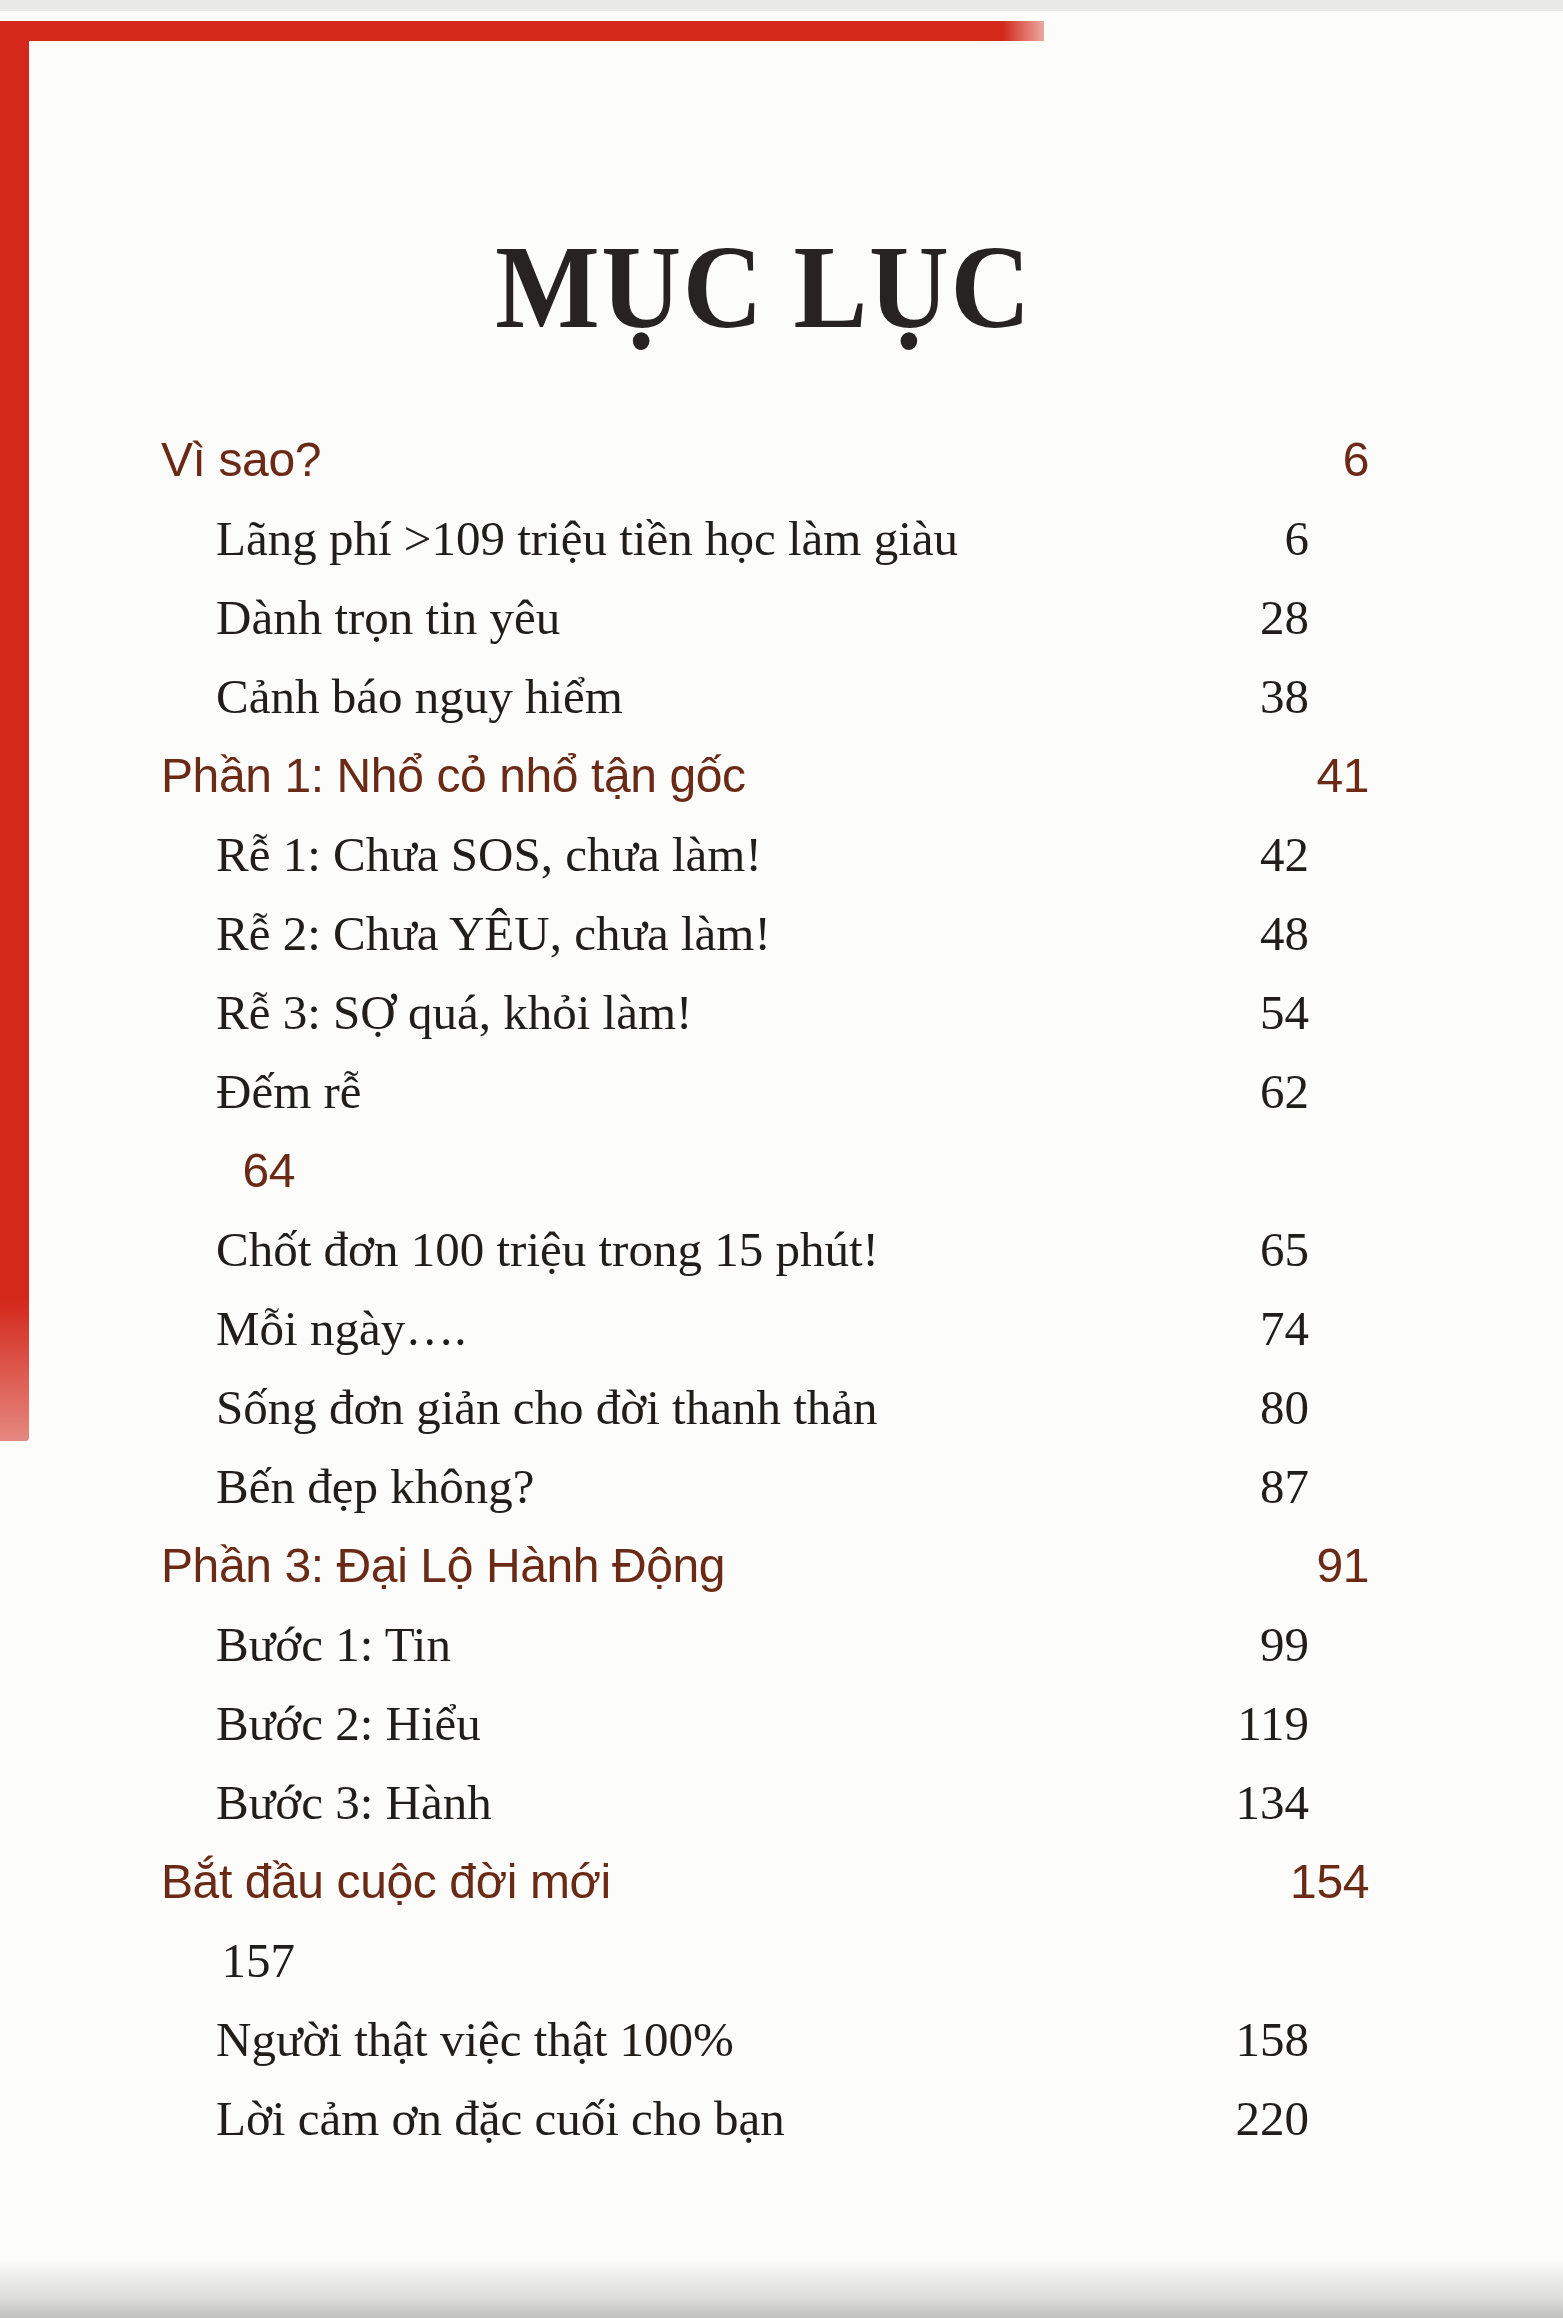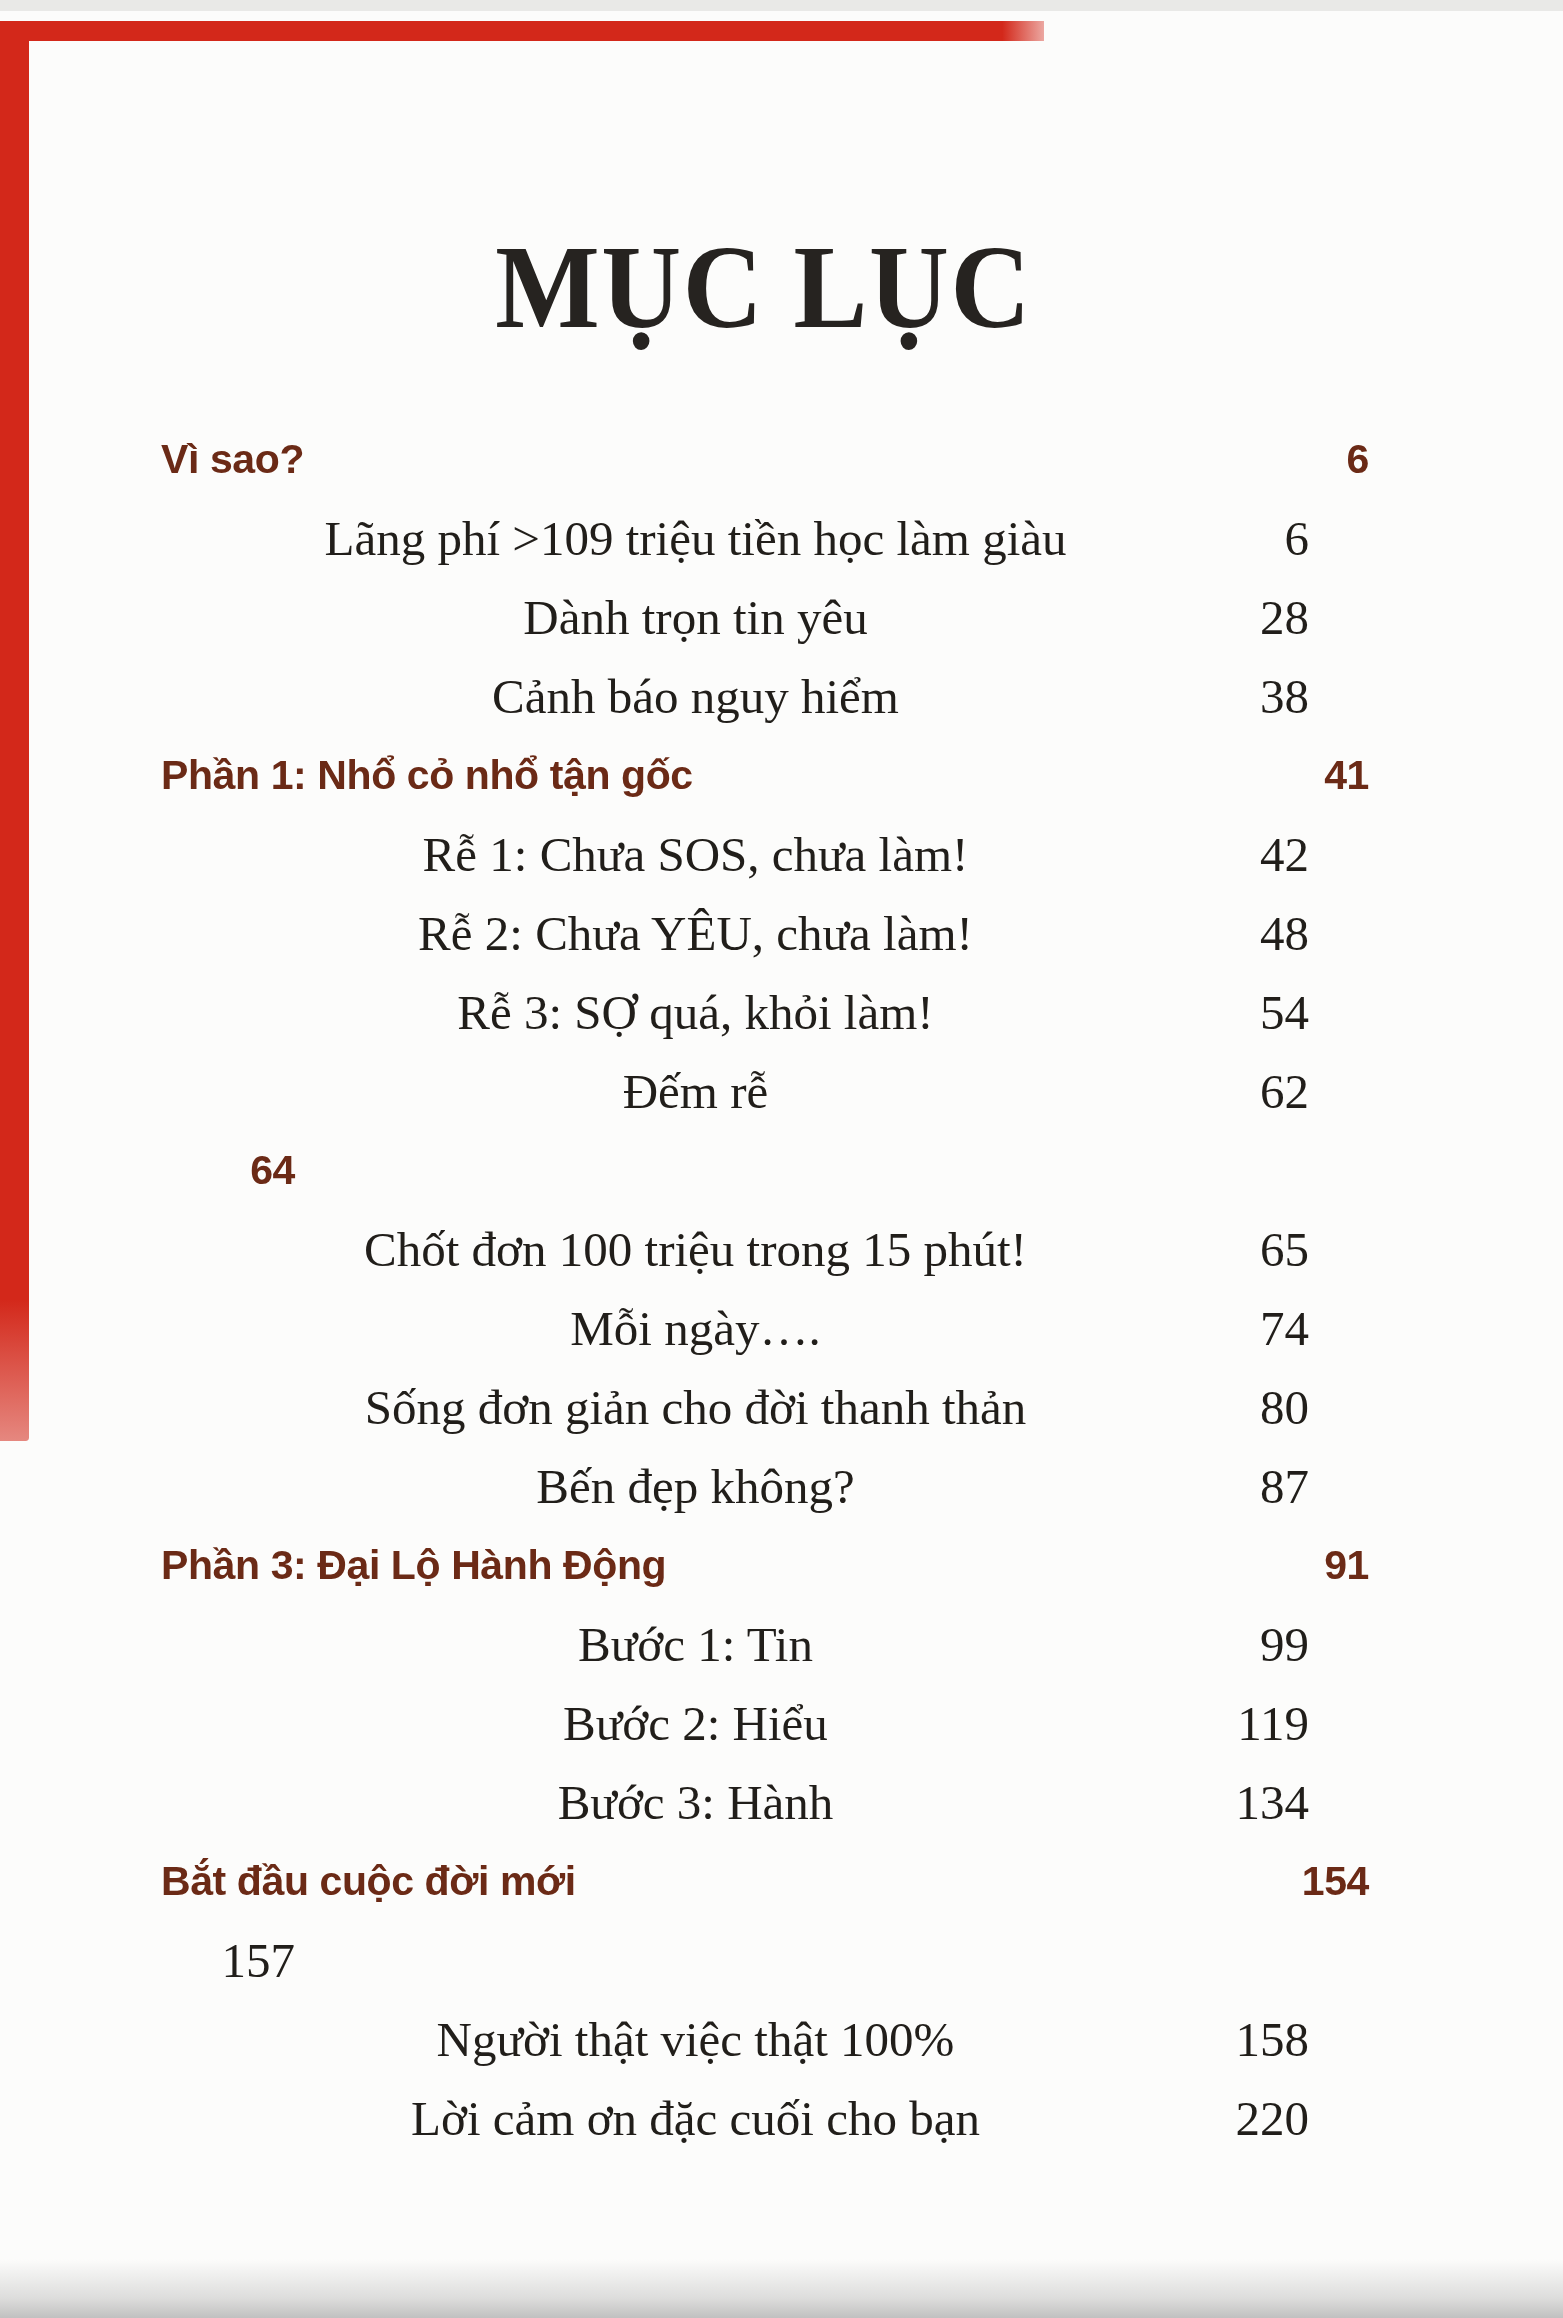--- a/index.html
+++ b/index.html
@@ -77,25 +77,25 @@
     line-height: 79px;
     white-space: nowrap;
   }
   .toc-row .label { flex: 1; overflow: hidden; }
   .toc-row .pagenum { width: 134px; text-align: right; }
   .toc-row.item {
     font-size: 49px;
     color: var(--body-text);
     padding-right: 60px;
   }
-  .toc-row.item .label { padding-left: 55px; text-align: center; }
+  .toc-row.item .label { padding-left: 55px; }
   .toc-row.section {
     font-family: "Liberation Sans", "DejaVu Sans", sans-serif;
-    font-weight: 700;
-    font-size: 41px;
+    font-weight: 400;
+    font-size: 48px;
     letter-spacing: -0.4px;
     color: var(--heading-brown);
   }
 </style>
 </head>
 <body>
 
 <div class="page-scan">
 
   <div class="cover-edge-top"></div>

